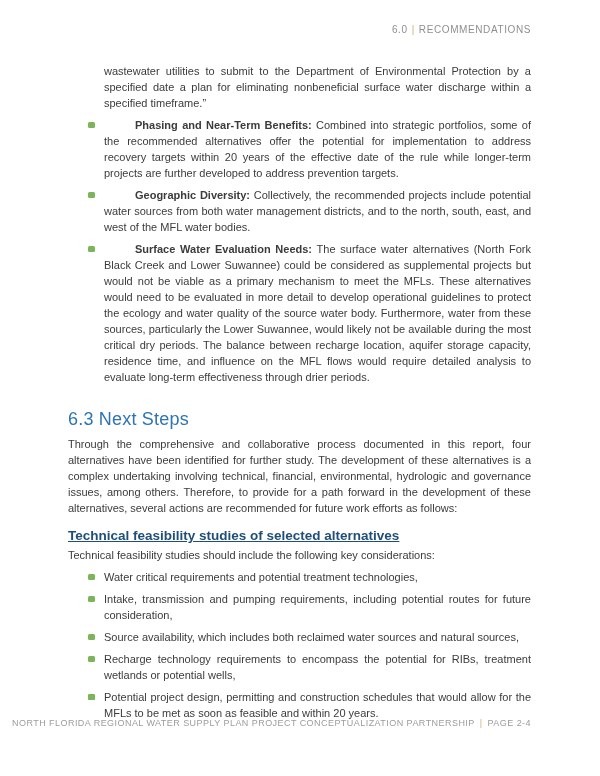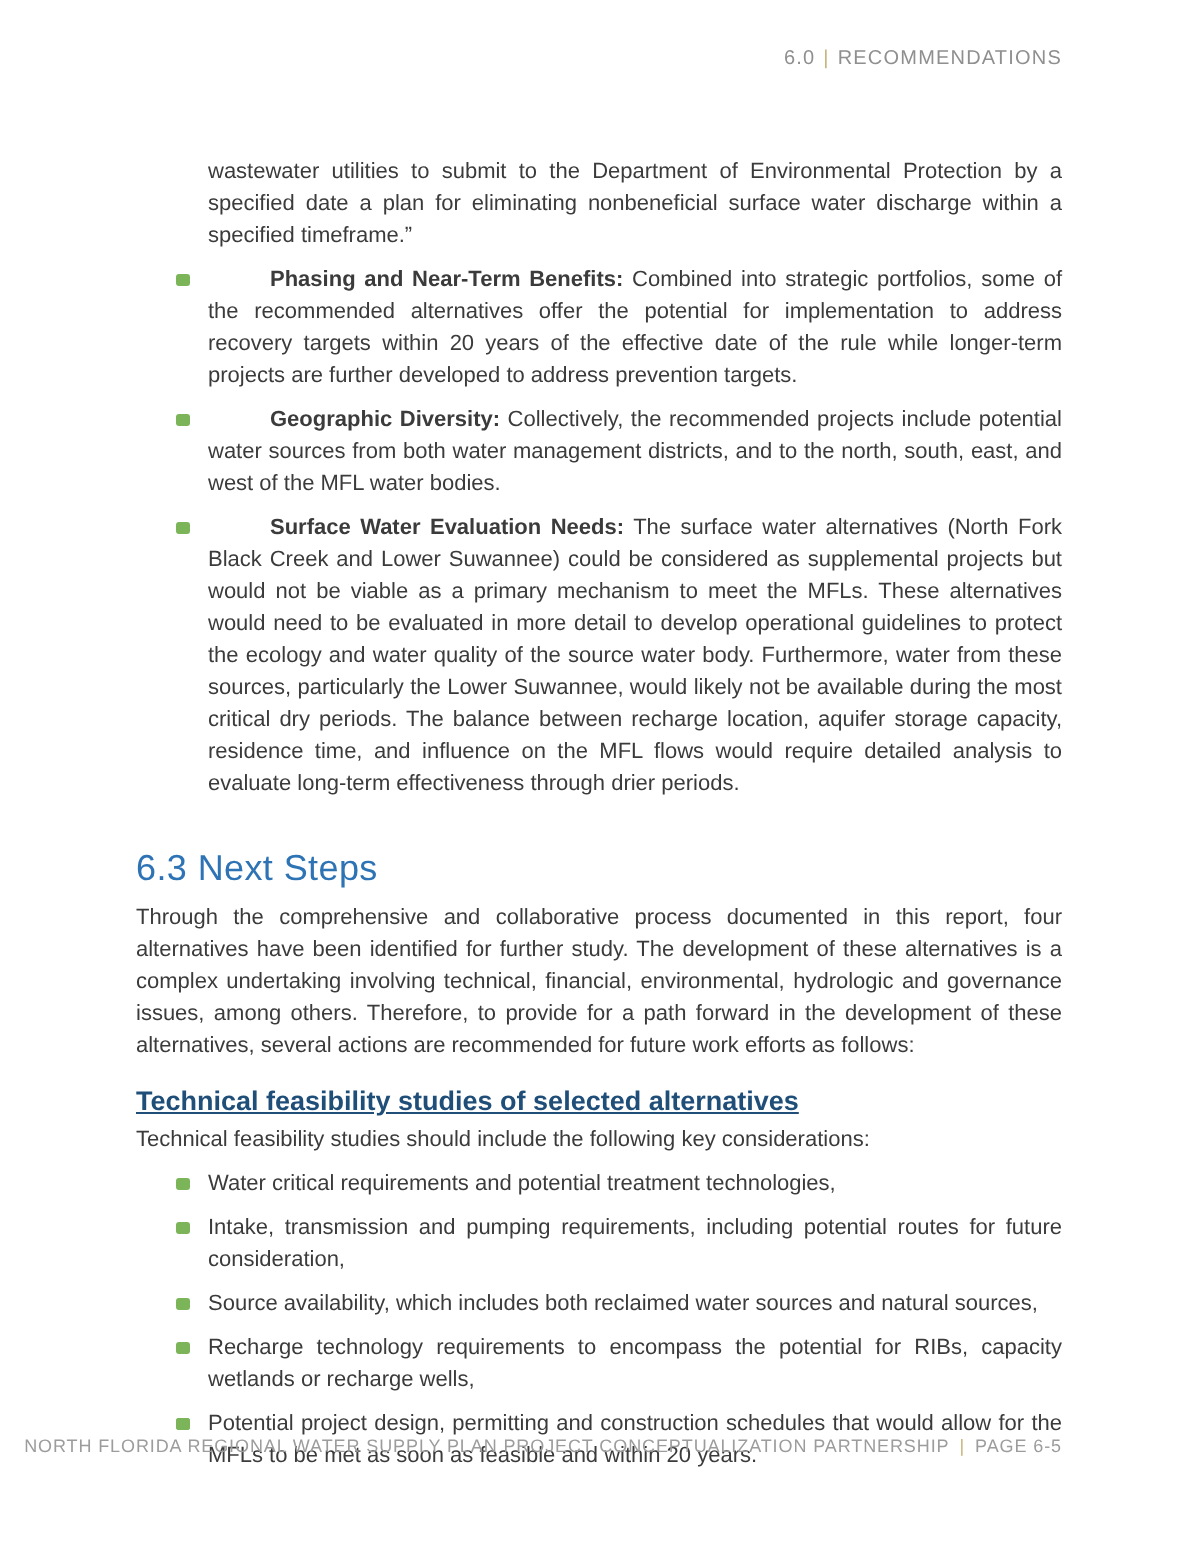--- a/index.html
+++ b/index.html
@@ -33,21 +33,21 @@
   }
   .header .hsep {
     color: var(--separator-gold);
     margin: 0 4px;
     font-weight: normal;
   }
   .content {
     position: absolute;
     left: 68px;
     right: 69px;
-    top: 78px;
+    top: 63px;
   }
   .para {
     font-size: 11px;
     line-height: 16px;
     text-align: justify;
   }
   .para.indent { margin-left: 36px; }
   ul.bullets {
     list-style: none;
     margin: 0;
@@ -131,26 +131,26 @@
     <p class="para">Technical feasibility studies should include the following key considerations:</p>
 
     <ul class="bullets">
 
         <li><span class="bullet"></span><span>Water critical requirements and potential treatment technologies,</span></li>
 
         <li><span class="bullet"></span><span>Intake, transmission and pumping requirements, including potential routes for future consideration,</span></li>
 
         <li><span class="bullet"></span><span>Source availability, which includes both reclaimed water sources and natural sources,</span></li>
 
-        <li><span class="bullet"></span><span>Recharge technology requirements to encompass the potential for RIBs, capacity wetlands or recharge wells,</span></li>
+        <li><span class="bullet"></span><span>Recharge technology requirements to encompass the potential for RIBs, treatment wetlands or potential wells,</span></li>
 
         <li><span class="bullet"></span></li>
 
         <li><span class="bullet"></span><span>Potential project design, permitting and construction schedules that would allow for the MFLs to be met as soon as feasible and within 20 years.</span></li>
       </ul>
 
   </div>
 
   <div class="footer">
-    <span>NORTH FLORIDA REGIONAL WATER SUPPLY PLAN PROJECT CONCEPTUALIZATION PARTNERSHIP</span><span class="fsep">|</span><span>PAGE 6-5</span>
+    <span>NORTH FLORIDA REGIONAL WATER SUPPLY PLAN PROJECT CONCEPTUALIZATION PARTNERSHIP</span><span class="fsep">|</span><span>PAGE 2-4</span>
   </div>
 
 </div>
 
 </body></html>

